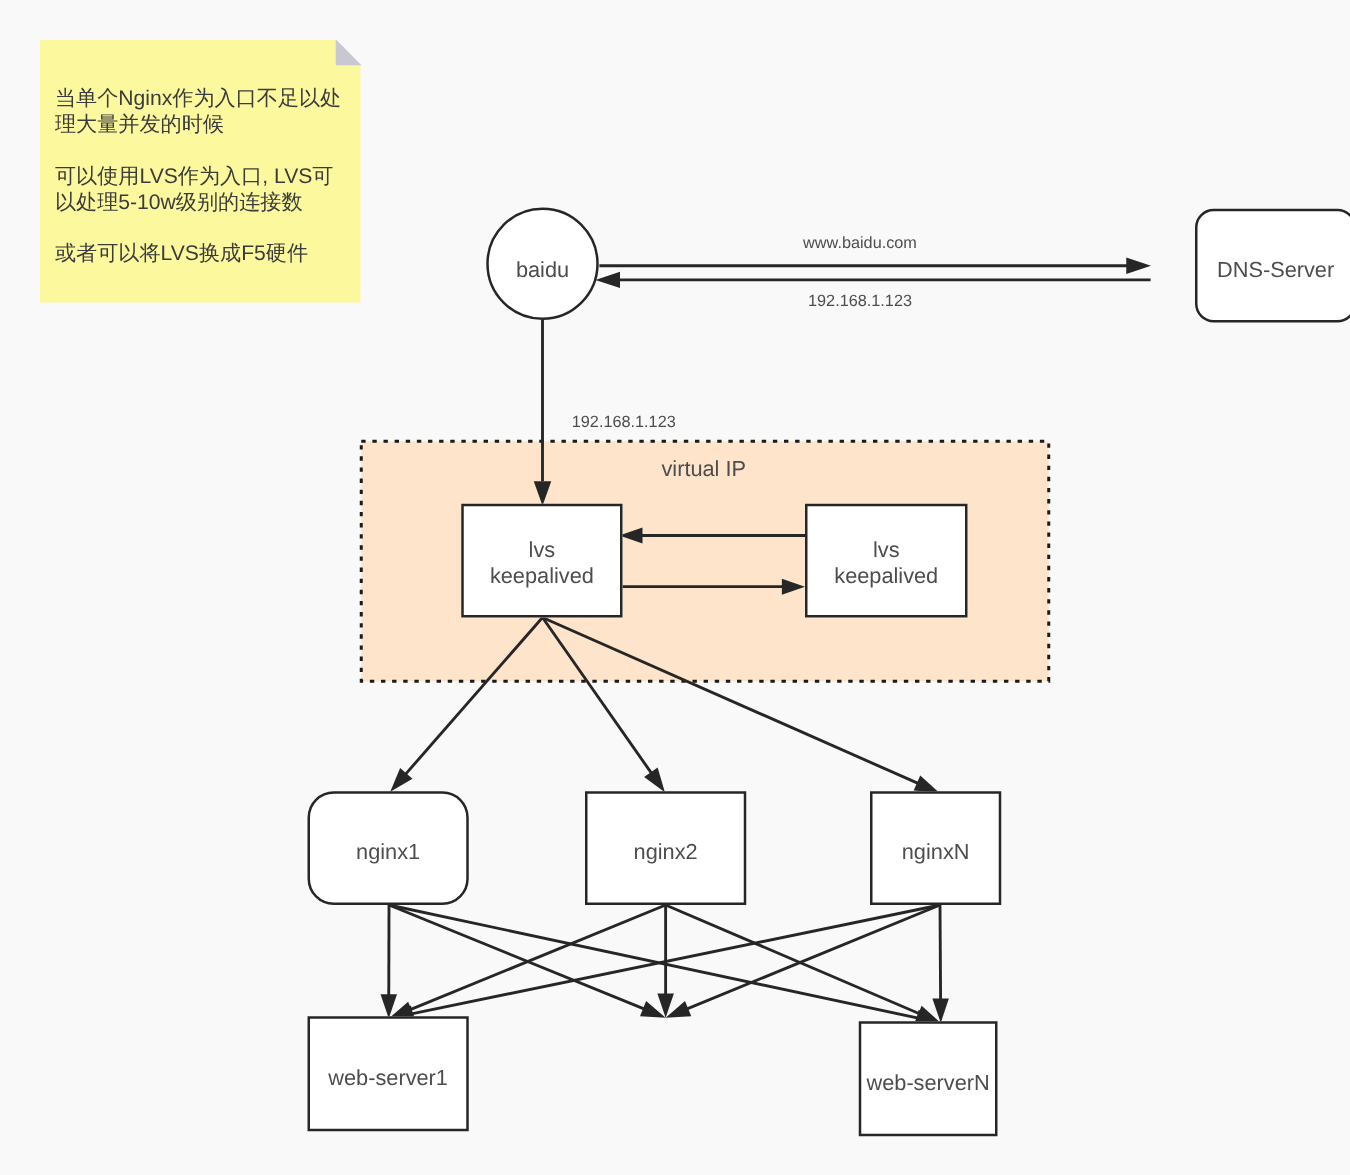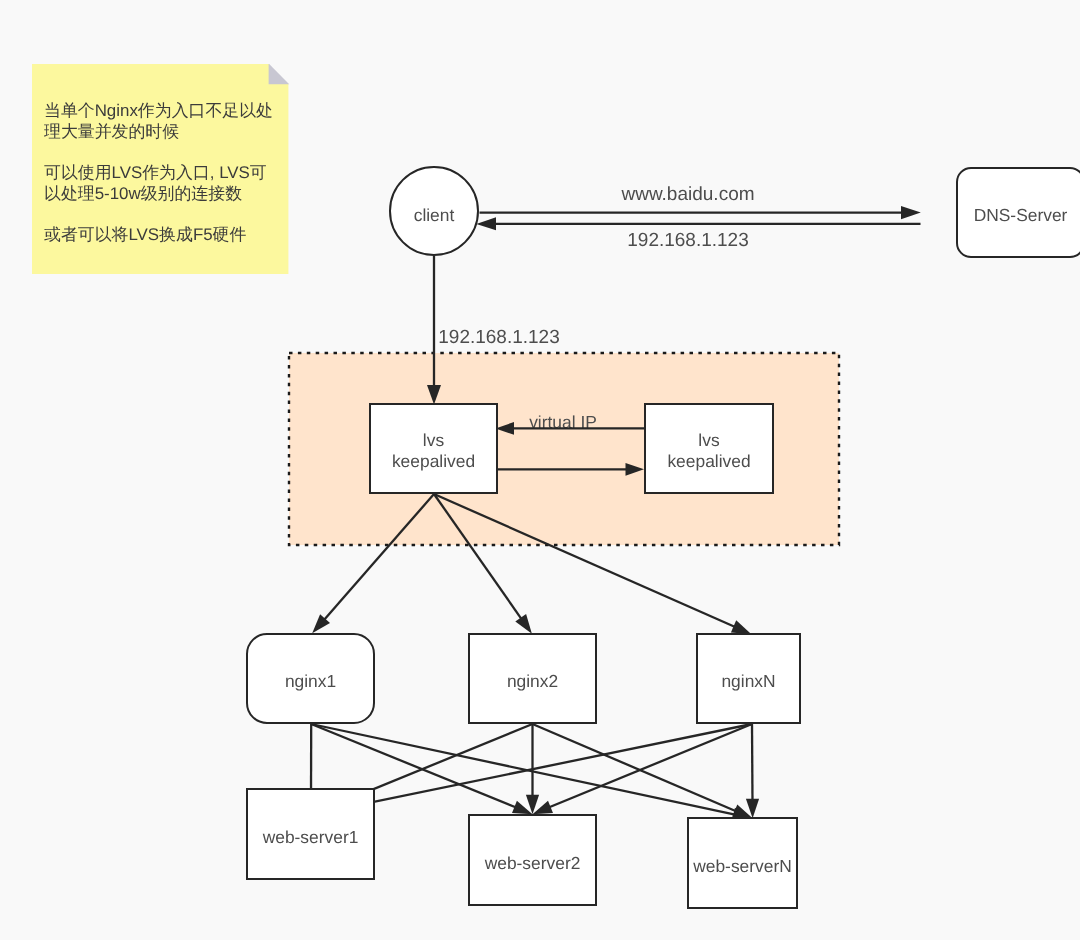--- a/index.html
+++ b/index.html
@@ -2,47 +2,47 @@
 <html><head>
 <meta charset="utf-8">
 <style>
   html,body{margin:0;padding:0;}
   body{width:1080px;height:940px;background:#f9f9f9;font-family:"Liberation Sans",sans-serif;overflow:hidden;
     -webkit-font-smoothing:antialiased;text-rendering:geometricPrecision;}
   #stage{position:relative;width:1080px;height:940px;}
   svg.layer{position:absolute;left:0;top:0;width:1080px;height:940px;}
 
   .viplabel{position:absolute;left:563px;top:375px;
-    transform:translate(-50%,-50%);font-size:17.4px;color:#4d4d4d;line-height:20.8px;margin-top:47px;}
+    transform:translate(-50%,-50%);font-size:17.4px;color:#4d4d4d;line-height:20.8px;}
 
   .node{position:absolute;box-sizing:border-box;background:#ffffff;
     border:2.3px solid #262626;display:flex;flex-direction:column;
     align-items:center;justify-content:center;
     font-size:17.4px;color:#4d4d4d;line-height:20.8px;}
   .node span{display:block;transform:translateY(3.2px);}
   .node.two span{transform:translateY(1.6px);}
   .node.circle span{transform:translateY(4.4px);}
   .circle{border-radius:50%;left:389px;top:166px;width:90px;height:90px;}
   #dns{left:956px;top:167px;width:129px;height:91px;border-radius:15px;}
   #lvs1{left:369px;top:403px;width:129px;height:91px;}
   #lvs2{left:644px;top:403px;width:130px;height:91px;}
   #nginx1{left:246px;top:633px;width:129px;height:91px;border-radius:21px;}
   #nginx2{left:468px;top:633px;width:129px;height:91px;}
   #nginxN{left:696px;top:633px;width:105px;height:91px;}
-  #web1{left:246px;top:788px;width:129px;height:92px;}
+  #web1{left:246px;top:813px;width:129px;height:92px;}
   #web2{left:468px;top:814px;width:129px;height:92px;}
   #webN{left:687px;top:817px;width:111px;height:92px;}
 
-  .elabel{position:absolute;font-size:19px;color:#4d4d4d;white-space:nowrap;
+  .elabel{position:absolute;font-size:13px;color:#4d4d4d;white-space:nowrap;
     transform:translate(-50%,-50%);line-height:20.8px;}
   #lbl-query{left:688px;top:195px;}
   #lbl-answer{left:688px;top:241px;}
   #lbl-vip{left:499px;top:338px;}
 
-  .note{position:absolute;left:32px;top:32px;width:258px;height:212px;margin-top:32px;}
+  .note{position:absolute;left:32px;top:32px;width:258px;height:212px;}
   .note-shape{position:absolute;left:0;top:0;}
   .note-text{position:absolute;left:12px;top:37px;right:2px;
     font-size:16.9px;line-height:20.65px;color:#3b3b3b;white-space:pre-wrap;}
 </style>
 </head>
 <body>
 
 <div id="stage">
 
   <svg class="layer" viewBox="0 0 1080 940">
@@ -92,21 +92,21 @@
       <polygon points="311.0,814.8 326.5,801.3 331.5,813.5"></polygon>
       <polygon points="532.5,814.2 525.9,794.7 539.1,794.7"></polygon>
       <polygon points="752.6,818.3 732.1,816.7 737.3,804.6"></polygon>
       <polygon points="311.0,814.8 328.8,804.4 331.4,817.3"></polygon>
       <polygon points="532.5,814.2 548.0,800.7 553.0,812.9"></polygon>
       <polygon points="752.6,818.3 745.9,798.8 759.1,798.8"></polygon>
     </g>
   </svg>
 
   <div class="node circle">
-    <span>client</span>
+    <span>baidu</span>
   </div>
   <div class="node box" id="dns">
     <span>DNS-Server</span>
   </div>
   <div class="node box two" id="lvs1">
     <span>lvs</span>
     <span>keepalived</span>
   </div>
   <div class="node box two" id="lvs2">
     <span>lvs</span>
@@ -116,23 +116,20 @@
     <span>nginx1</span>
   </div>
   <div class="node box" id="nginx2">
     <span>nginx2</span>
   </div>
   <div class="node box" id="nginxN">
     <span>nginxN</span>
   </div>
   <div class="node box" id="web1">
     <span>web-server1</span>
-  </div>
-  <div class="node box" id="web2">
-    <span>web-server2</span>
   </div>
   <div class="node box" id="webN">
     <span>web-serverN</span>
   </div>
 
   <div class="elabel" id="lbl-query">www.baidu.com</div>
   <div class="elabel" id="lbl-answer">192.168.1.123</div>
   <div class="elabel" id="lbl-vip">192.168.1.123</div>
 
   <div class="note">

